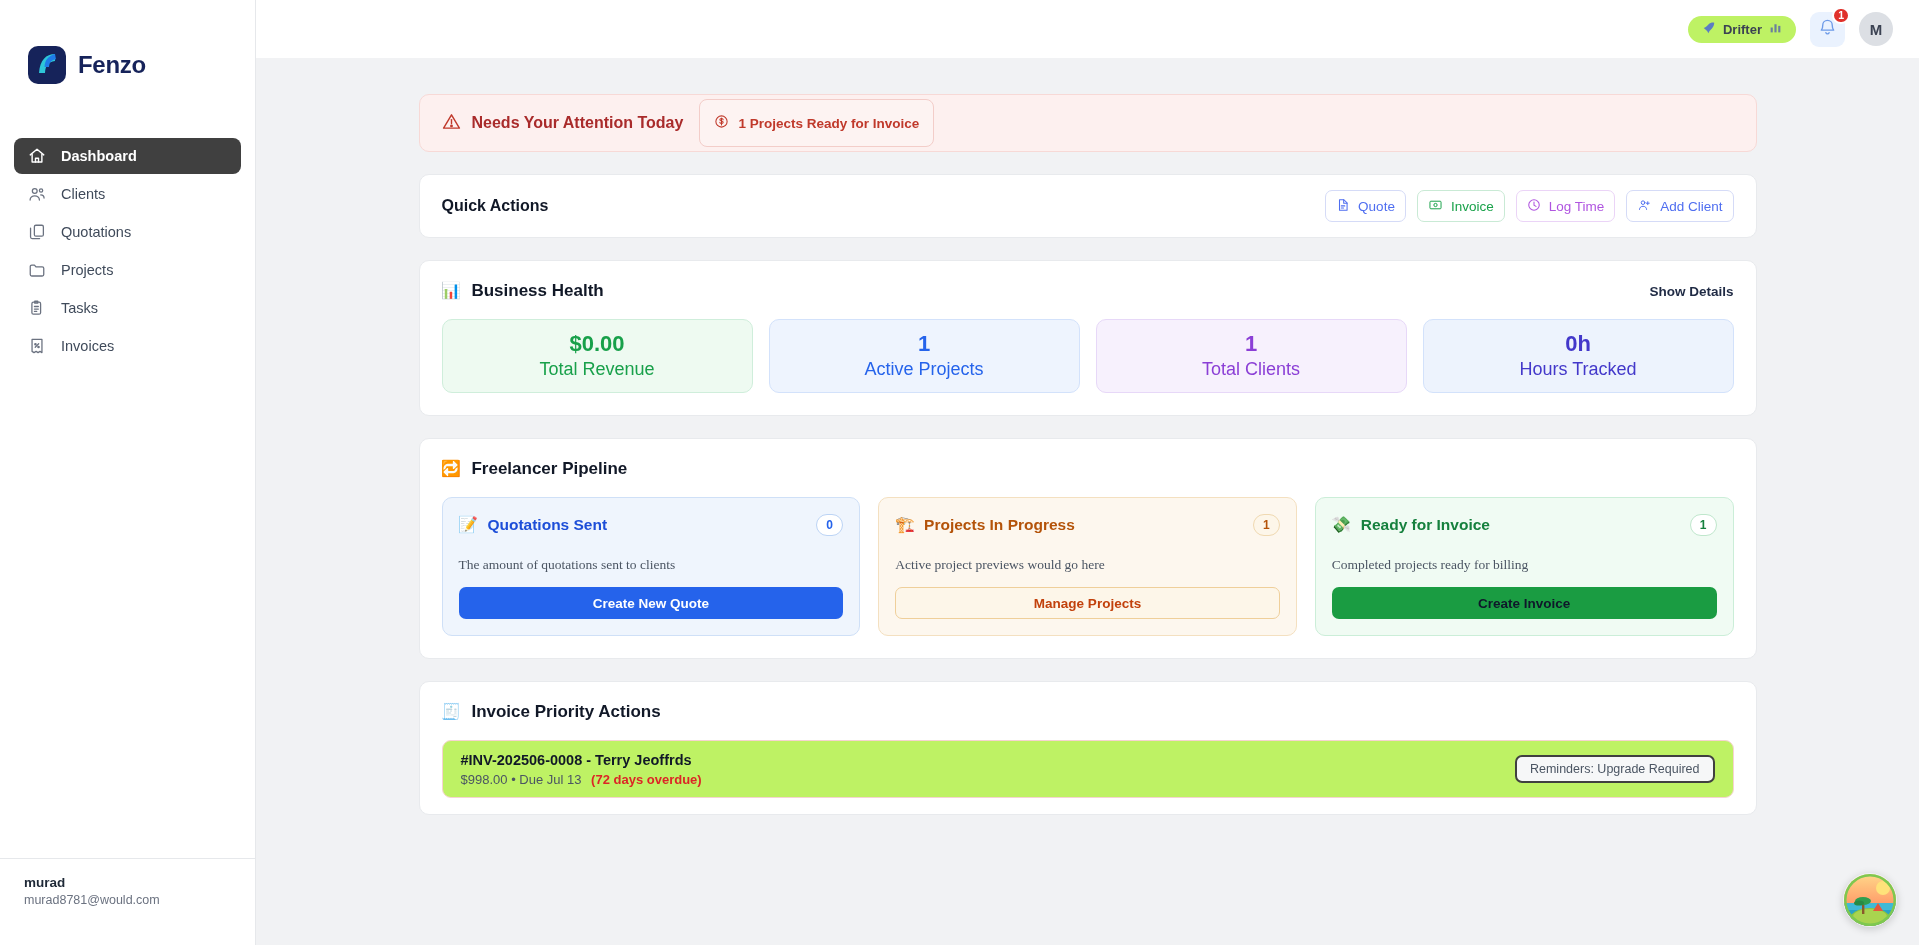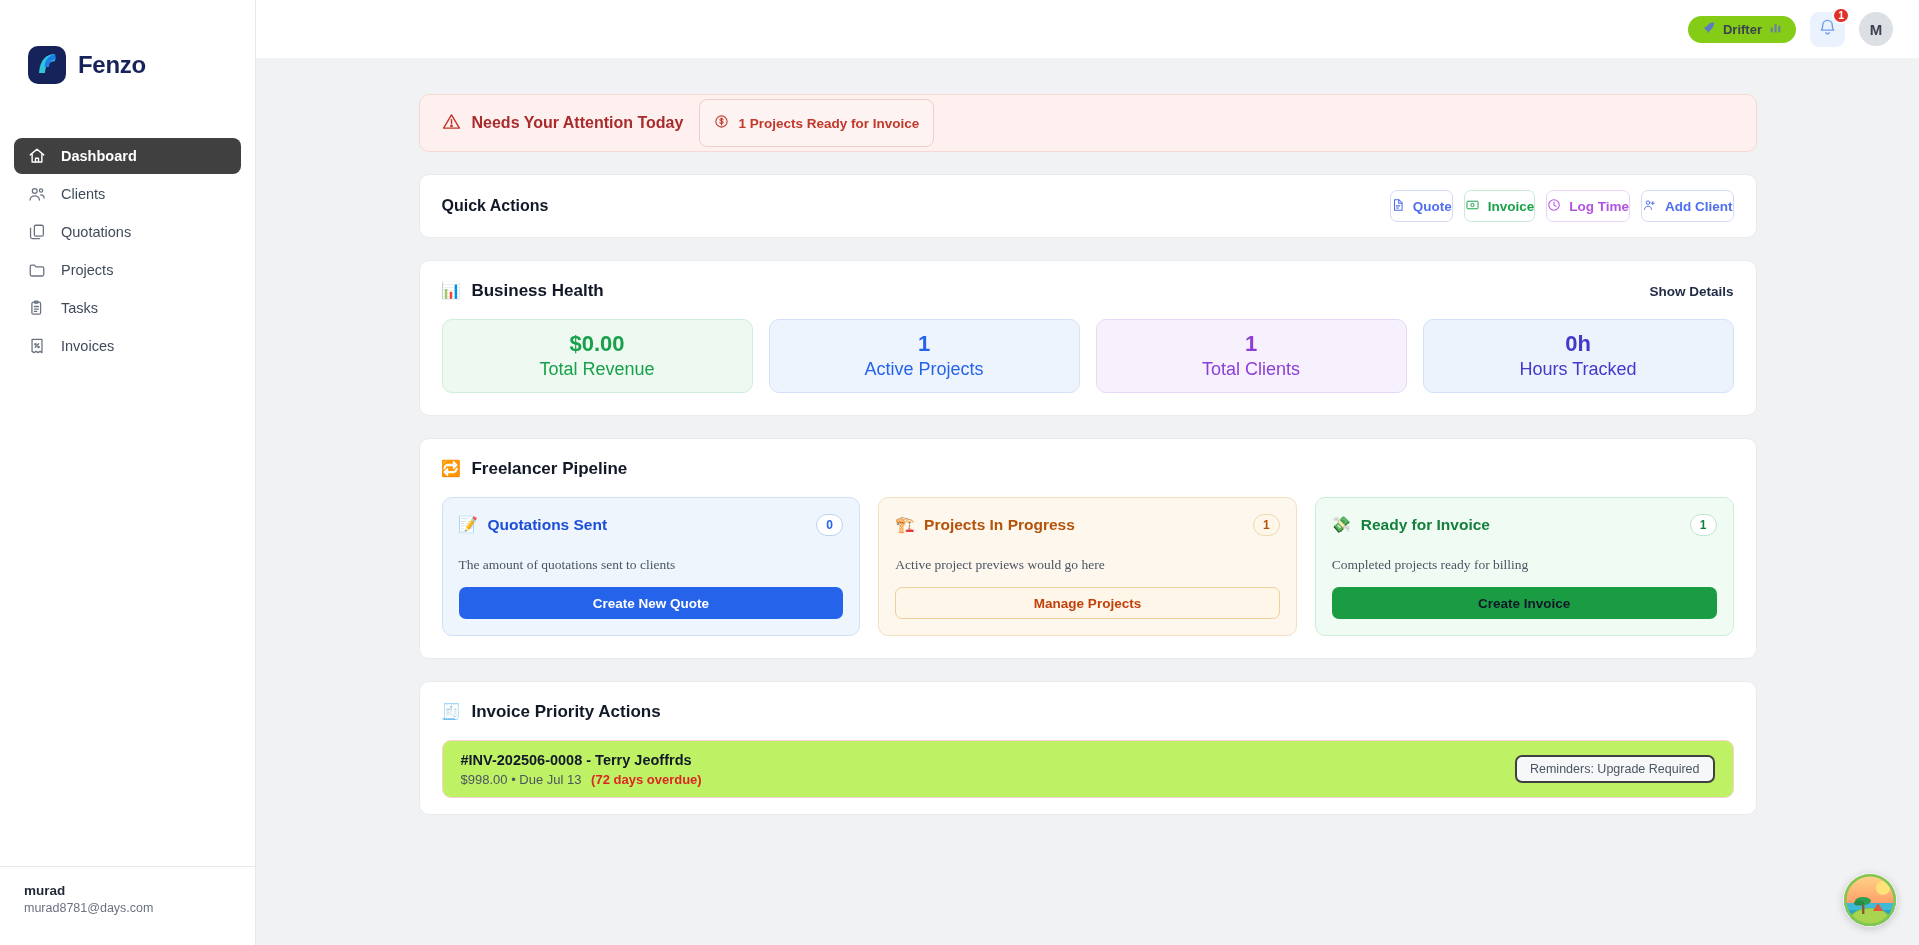--- a/index.html
+++ b/index.html
@@ -32,37 +32,37 @@
   .nav-item {
     display: flex; align-items: center; gap: 15px;
     height: 36px; padding: 0 14px; border-radius: 8px;
     color: #3f4a5a; font-size: 14.5px; cursor: pointer;
   }
   .nav-item .ico { width: 18px; height: 18px; display: block; flex: 0 0 18px; color: #6b7280; }
   .nav-item.active { background: #404040; color: #ffffff; font-weight: bold; align-items: center; }
   .nav-item.active .ico { color: #ffffff; }
 
   .side-foot {
-    position: absolute; left: 0; right: 0; bottom: 8px;
+    position: absolute; left: 0; right: 0; bottom: 16px;
     border-top: 1px solid #e6e8eb; padding: 16px 11px 22px 24px;
   }
   .side-foot .u-name { font-size: 13.5px; font-weight: bold; color: #1f2937; }
   .side-foot .u-mail { font-size: 12.5px; color: #6b7280; margin-top: 3px; }
 
   
   .main { flex: 1 1 auto; height: 945px; display: flex; flex-direction: column; min-width: 0; }
 
   .topbar {
     height: 58px; background: #ffffff; flex: 0 0 58px;
     display: flex; align-items: center; justify-content: flex-end;
     padding-right: 26px; gap: 14px;
   }
   .plan-pill {
     display: flex; align-items: center; gap: 7px;
-    background: #84cc16; border-radius: 999px;
+    background: #bef264; border-radius: 999px;
     height: 27px; padding: 0 14px;
     font-size: 13px; font-weight: bold; color: #3b4252; cursor: pointer;
   }
   .bell-wrap {
     width: 35px; height: 35px; border-radius: 9px; background: #eaf2fe;
     display: flex; align-items: center; justify-content: center;
     position: relative; cursor: pointer;
   }
   .bell-badge {
     position: absolute; top: -5px; right: -5px;
@@ -104,23 +104,23 @@
     background: #ffffff; border: 1px solid #e8eaed; border-radius: 10px;
     margin-bottom: 22px;
   }
 
   
   .qa { height: 62px; display: flex; align-items: center; justify-content: space-between; padding: 0 22px; }
   .qa-title { font-size: 16px; font-weight: bold; color: #111827; }
   .qa-btns { display: flex; gap: 11px; }
   .qa-btn {
     display: flex; align-items: center; gap: 8px;
-    height: 32px; padding: 0 0; border-radius: 7px;
+    height: 32px; padding: 0 10px; border-radius: 7px;
     border: 1px solid #d9dde3; background: #fff;
-    font-size: 13.5px; font-weight: bold; cursor: pointer;
+    font-size: 13.5px; font-weight: normal; cursor: pointer;
   }
   .qa-btn.c-quote { color: #4f6ef0; border-color: #d5dbf7; }
   .qa-btn.c-invoice { color: #19a24a; border-color: #c9ead5; }
   .qa-btn.c-time { color: #b055e0; border-color: #ebd4f7; }
   .qa-btn.c-client { color: #4f6ef0; border-color: #d5dbf7; }
 
   
   .sec-head { display: flex; align-items: center; justify-content: space-between; padding: 20px 22px 0 22px; }
   .sec-title { display: flex; align-items: center; gap: 10px; font-size: 17px; font-weight: bold; color: #111827; }
   .sec-emoji { font-size: 16px; line-height: 1; }
@@ -278,21 +278,21 @@
               <circle cx="14" cy="13.4" r="0.9"></circle>
           </svg>
         </span>
         <span>Invoices</span>
       </div>
 
     </nav>
 
     <div class="side-foot">
       <div class="u-name">murad</div>
-      <div class="u-mail">murad8781@days.com</div>
+      <div class="u-mail">murad8781@would.com</div>
     </div>
   </aside>
 
   <section class="main">
 
     <header class="topbar">
 
       <div class="plan-pill">
         <span>
           <svg width="14" height="14" viewBox="0 0 24 24" fill="#5b7cc4">

